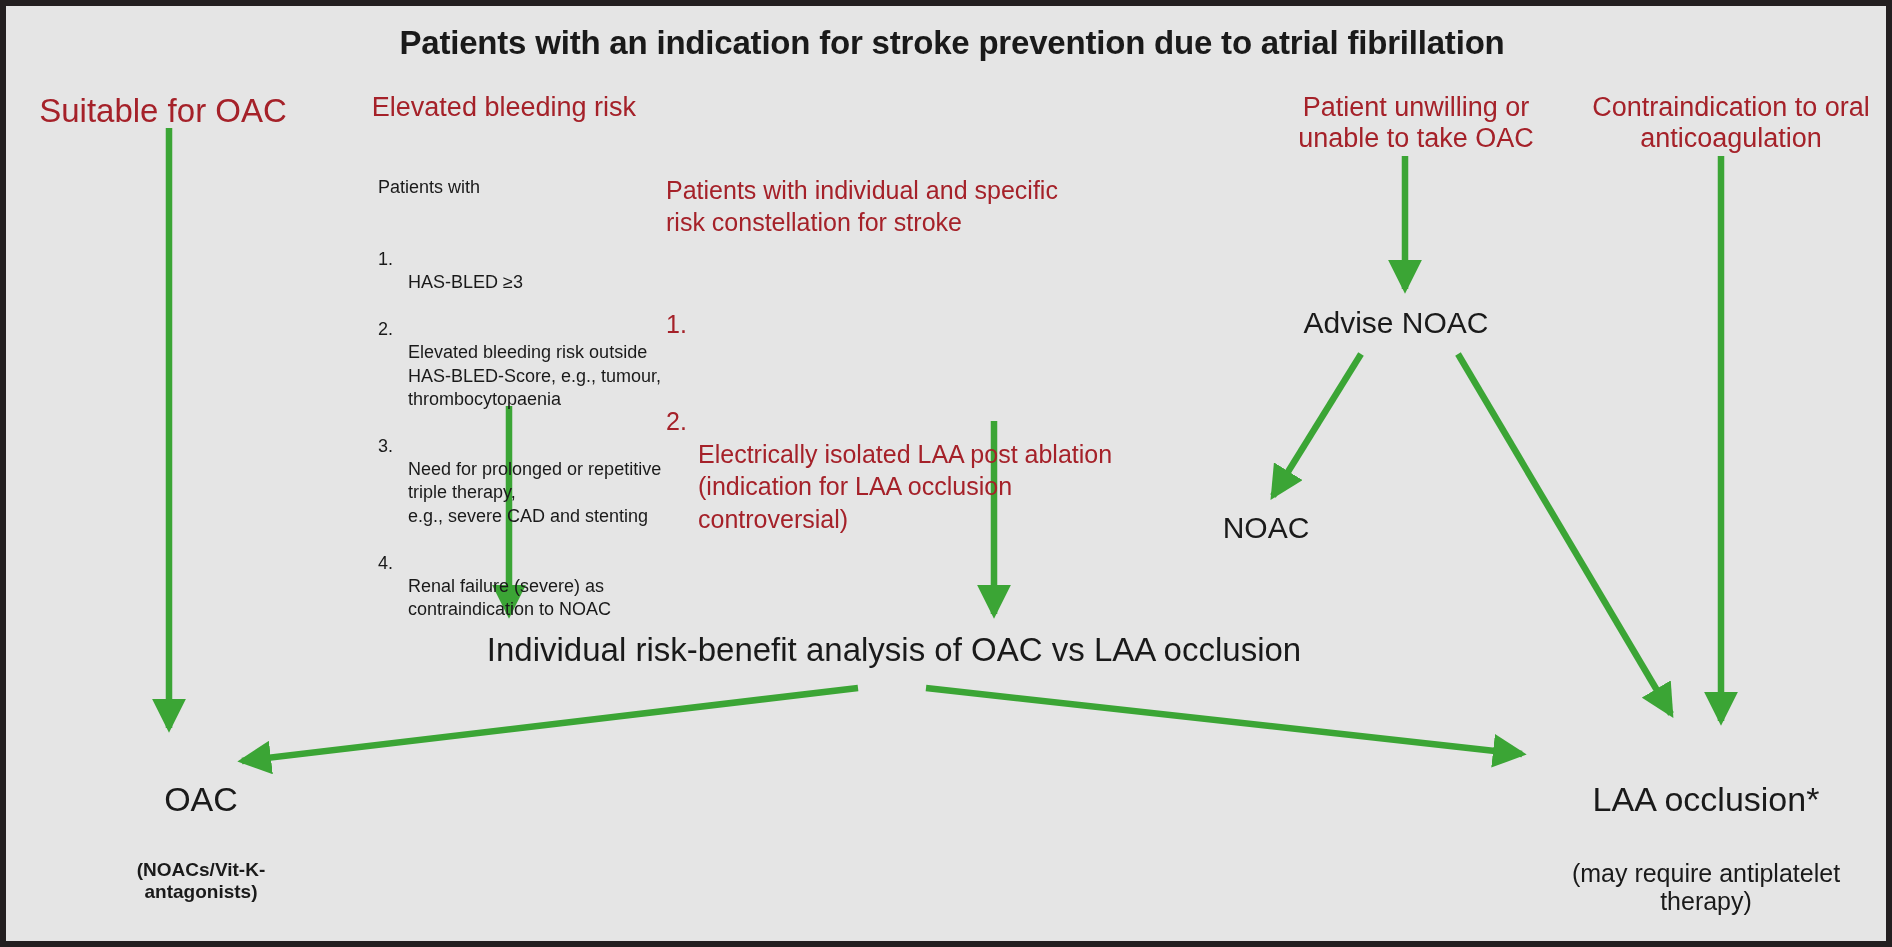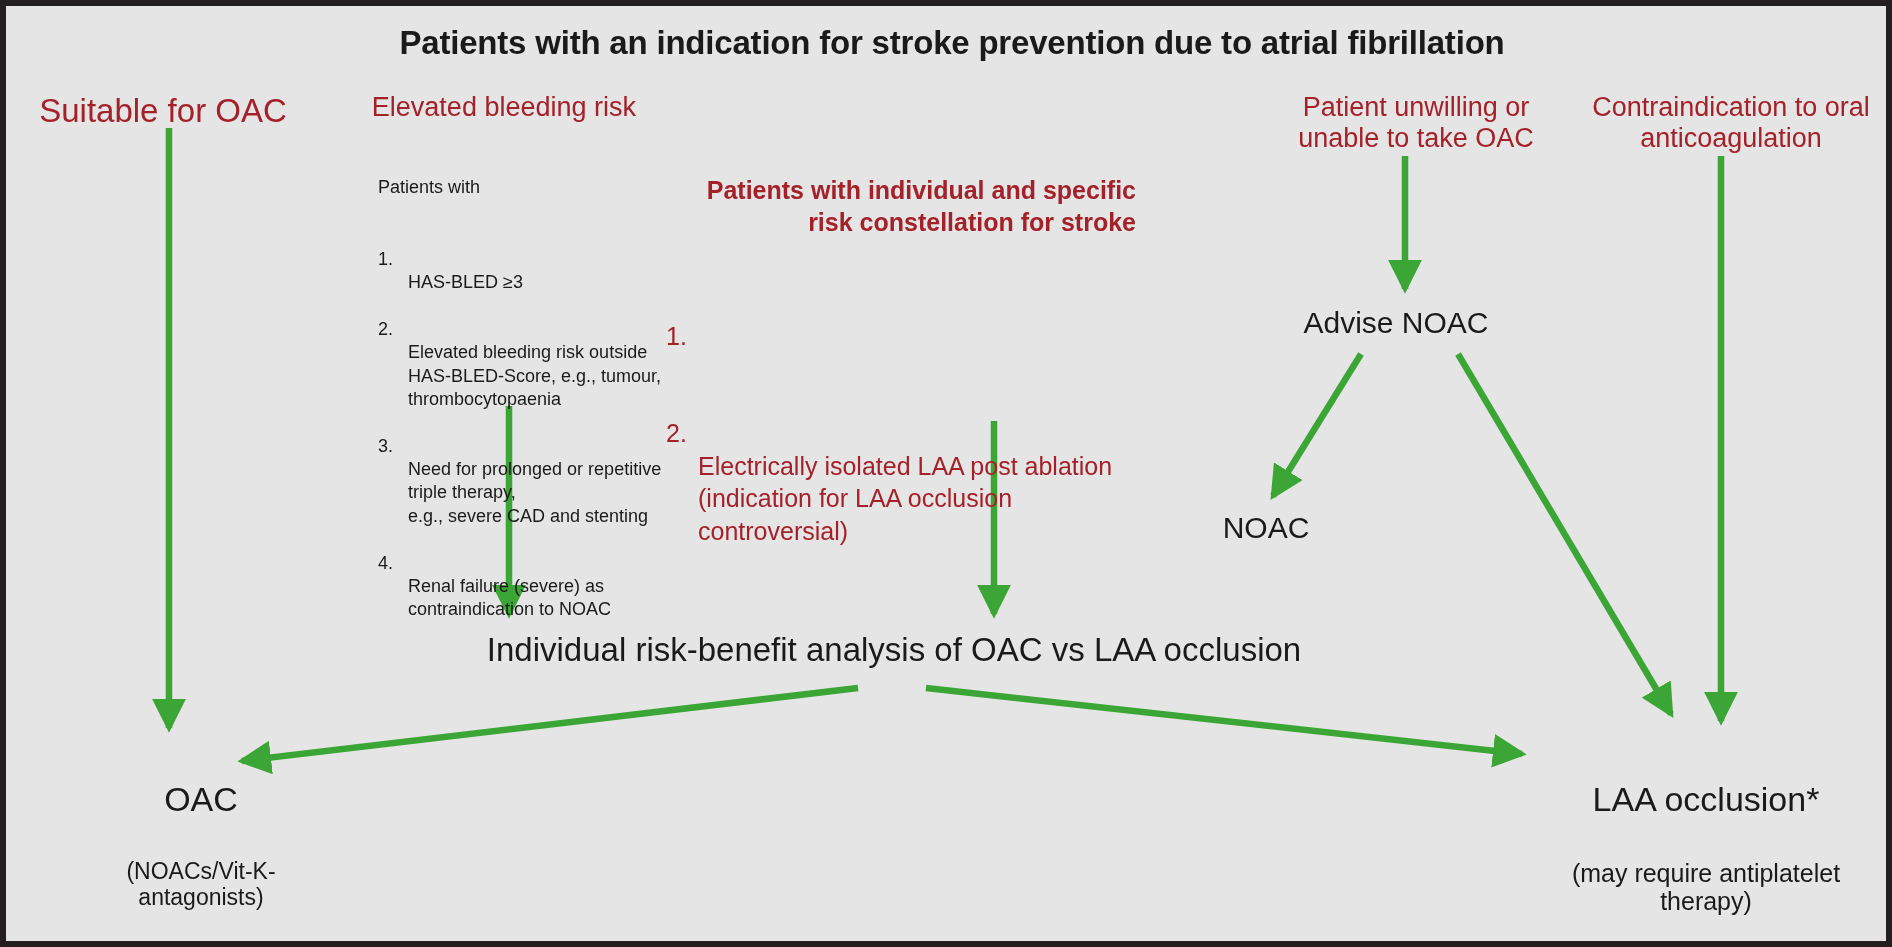--- a/index.html
+++ b/index.html
@@ -74,40 +74,40 @@
     width: 24px;
     text-align: left;
   }
 
   
   #central-red {
     left: 660px; top: 135px; width: 470px;
     font-size: 25px;
     line-height: 1.30;
   }
-  #central-red .lead2 { text-align: right; margin: 0 0 16px 0; font-weight: bold; }
+  #central-red .lead2 { text-align: left; margin: 0 0 4px 0; }
   #central-red ol { margin: 0; padding: 0; list-style: none; text-align: left; }
   #central-red li {
     position: relative;
     padding-left: 32px;
   }
   #central-red li .num {
     position: absolute; left: 0; top: 0; width: 28px;
   }
 
   
   #node-advise-noac { left: 1240px; top: 300px; width: 300px; font-size: 30px; }
   #node-noac        { left: 1140px; top: 505px; width: 240px; font-size: 30px; }
   #node-individual  { left: 388px;  top: 625px; width: 1000px; font-size: 33px; }
 
   #node-oac {
     left: 10px; top: 735px; width: 370px;
     font-size: 34px;
   }
-  #node-oac .sub { font-size: 23px; line-height: 1.12; }
+  #node-oac .sub { font-size: 19px; line-height: 1.12; font-weight: bold; }
 
   #node-laa {
     left: 1510px; top: 735px; width: 380px;
     font-size: 34px;
   }
   #node-laa .sub { font-size: 25px; line-height: 1.12; }
 
   
   #footnote {
     left: 75px; top: 866px; width: 1790px;

